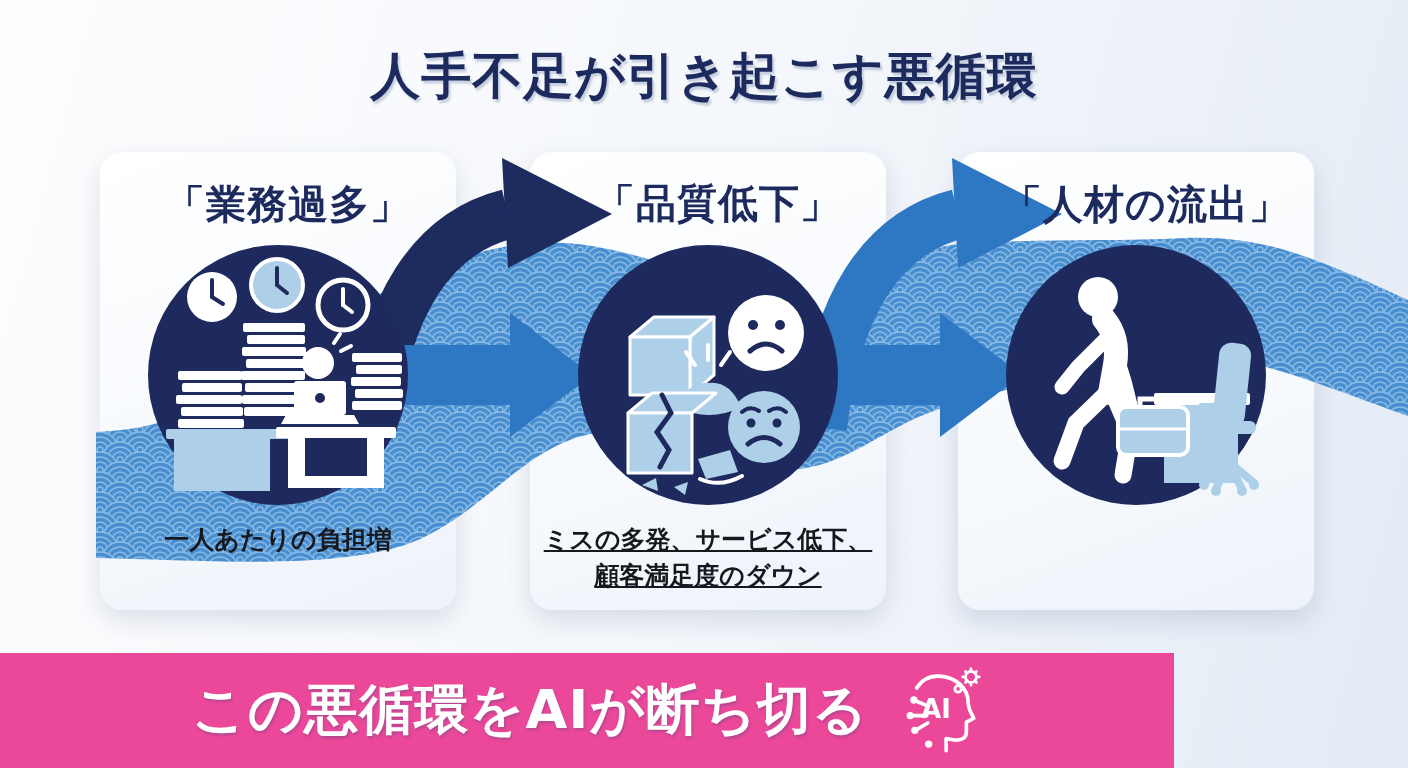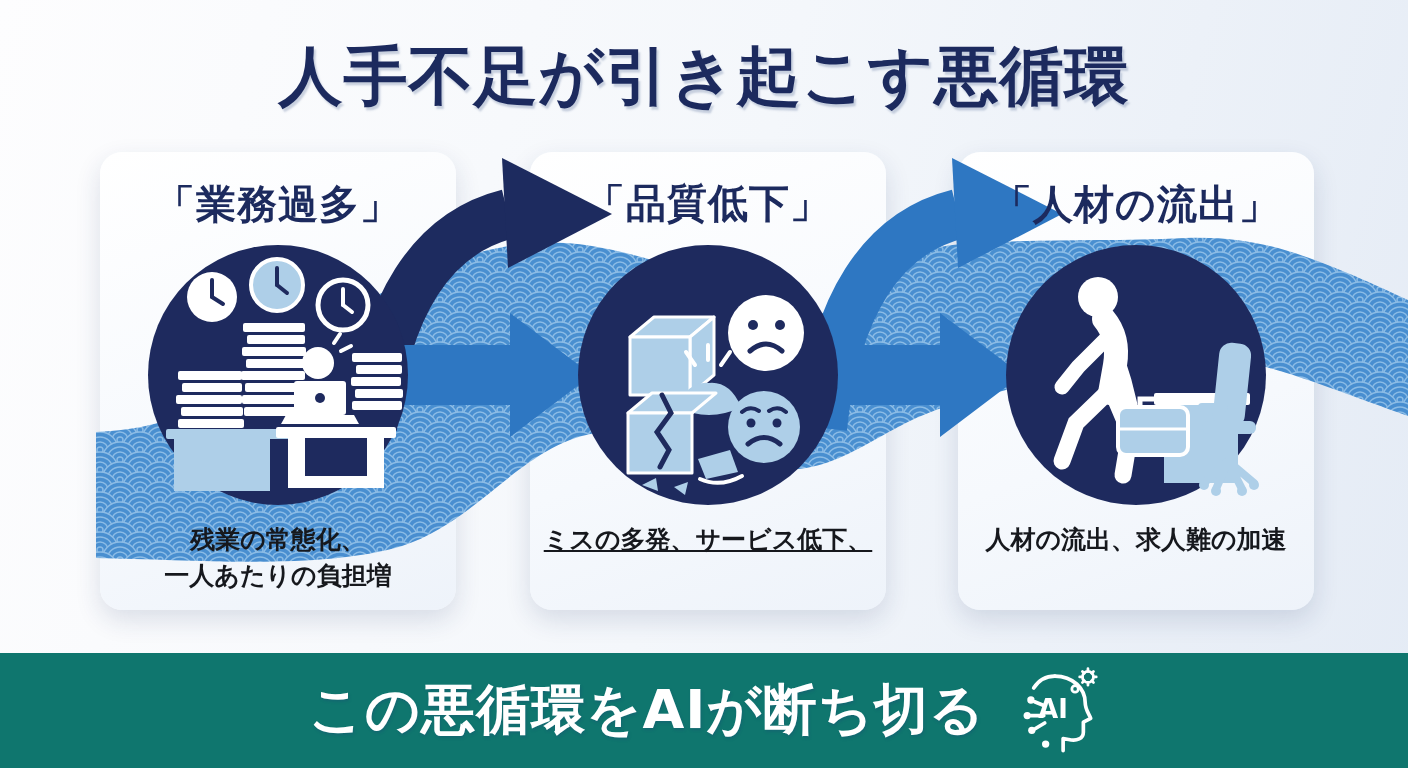--- a/index.html
+++ b/index.html
@@ -5,50 +5,50 @@
   html,body{margin:0;padding:0;}
   body{
     width:1408px;height:768px;position:relative;overflow:hidden;
     font-family:"DejaVu Sans","Liberation Sans",sans-serif;
     background:linear-gradient(105deg,#fdfdfe 0%,#f4f7fb 50%,#e4ebf5 100%);
   }
   .abs{position:absolute;}
   
   .title{
     left:0;top:40px;width:1408px;height:72px;text-align:center;
-    font-size:64px;font-weight:800;color:#1c2a5e;letter-spacing:1px;line-height:72px;
+    font-size:50px;font-weight:800;color:#1c2a5e;letter-spacing:1px;line-height:72px;
     text-shadow:2px 3px 2px rgba(110,130,165,.35);
     z-index:6;
   }
   
   .card{
     top:152px;width:356px;height:458px;border-radius:22px;
     background:linear-gradient(160deg,#ffffff 0%,#f6f9fd 60%,#eef3fa 100%);
     box-shadow:0 10px 26px rgba(30,50,100,.14);
     z-index:1;
   }
   .card1{left:100px;} .card2{left:530px;} .card3{left:958px;}
   
   .art{left:0;top:0;z-index:2;}
   .icon-circle{top:245px;width:260px;height:260px;z-index:4;}
   .c1{left:148px;} .c2{left:578px;} .c3{left:1006px;}
   
   .heading{
     top:172px;width:356px;height:64px;text-align:center;z-index:5;
-    font-size:40px;font-weight:800;color:#1c2a5e;line-height:64px;letter-spacing:1px;
+    font-size:40px;font-weight:800;color:#1c2a5e;line-height:64px;letter-spacing:1px;margin-left:10px;
   }
   .h1{left:100px;} .h2{left:530px;font-family:Liberation Serif, serif;} .h3{left:958px;}
   .desc{
     top:522px;width:340px;z-index:5;text-align:center;
     font-size:25px;font-weight:700;color:#16181d;line-height:1.42;
   }
   .d1{left:108px;} .d2{left:538px;text-decoration:underline;} .d3{left:966px;}
   
   .banner{
-    left:0;top:653px;width:1408px;height:115px;background:#0f766e;z-index:6;
+    left:0;top:653px;width:1174px;height:115px;background:#ec4899;z-index:6;
     display:flex;align-items:center;justify-content:center;gap:22px;
   }
   .banner-text{
     font-size:54px;font-weight:800;color:#ffffff;letter-spacing:1px;
     text-shadow:1px 2px 3px rgba(30,70,120,.30);
   }
   .banner-icon{width:92px;height:92px;}
 </style>
 </head>
 <body>
@@ -234,28 +234,27 @@
     <path d="M134 162 v-8 h26 v8" stroke="#ffffff" stroke-width="5" fill="none"></path>
     <line x1="112" y1="184" x2="182" y2="184" stroke="#ffffff" stroke-width="3"></line>
   </svg>
 </div>
 
 <div class="abs heading h1">「業務過多」</div>
 <div class="abs heading h2">「品質低下」</div>
 <div class="abs heading h3">「人材の流出」</div>
 
 <div class="abs desc d1">
-  <div>残業の常態化、</div>
   <div>一人あたりの負担増</div>
 </div>
 <div class="abs desc d2">
   <div>ミスの多発、サービス低下、</div>
+  <div>顧客満足度のダウン</div>
 </div>
 <div class="abs desc d3">
-  <div>人材の流出、求人難の加速</div>
 </div>
 
 <div class="abs banner">
   <span class="banner-text">この悪循環をAIが断ち切る</span>
   <svg class="banner-icon" viewBox="0 0 100 100">
     <g stroke="#ffffff" stroke-width="4" fill="none" stroke-linecap="round" stroke-linejoin="round">
       <path d="M52 12 C72 12 85 26 85 41 C85 48 89 53 91 58 L83 62 L83 73 C83 80 76 83 67 81 L61 80 L61 93"></path>
       <path d="M52 12 C42 12 34 17 29 25"></path>
       <path d="M30 40 L40 44 M26 55 L40 55 M31 69 L41 63"></path>
     </g>

